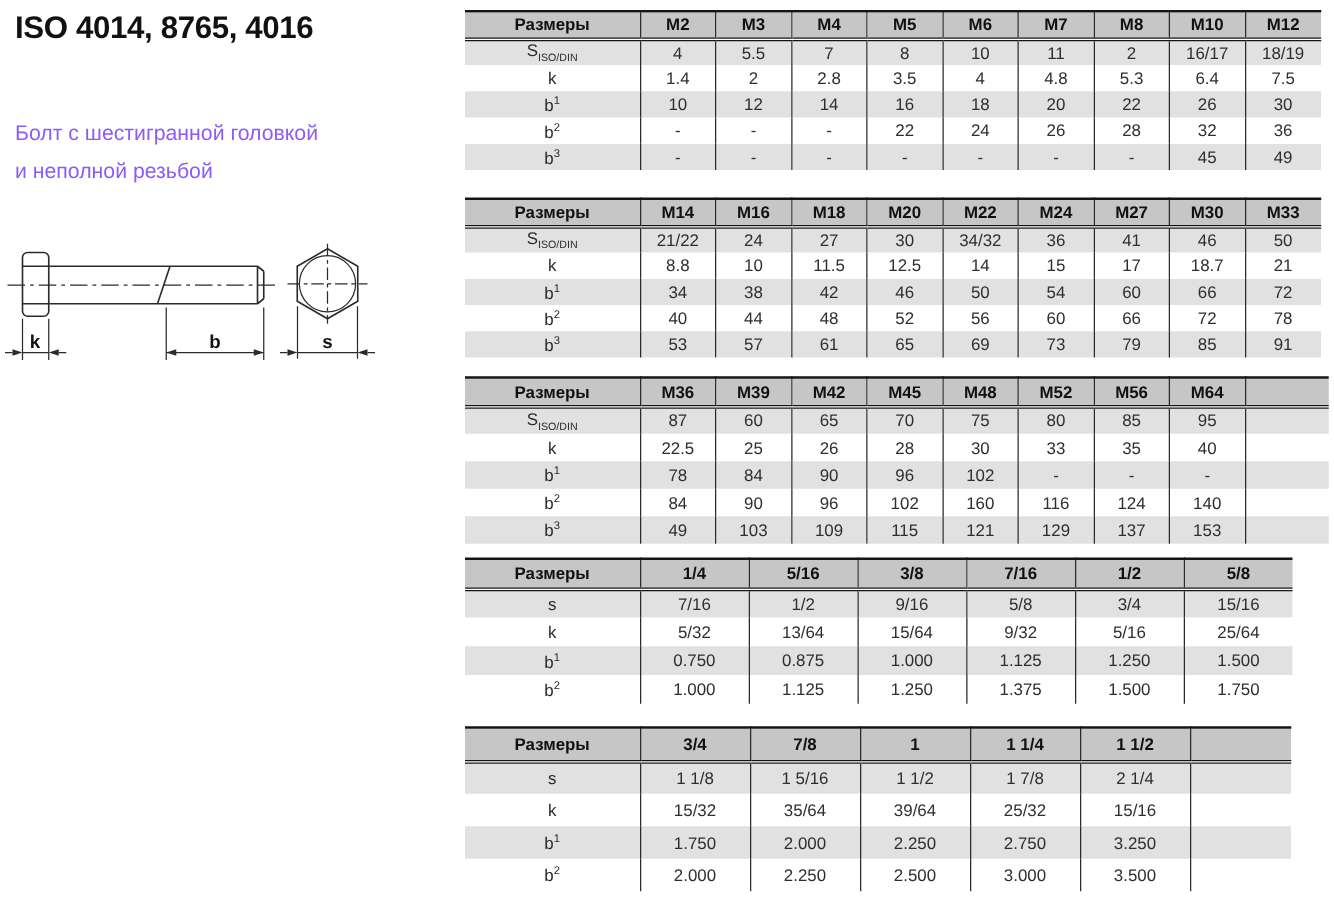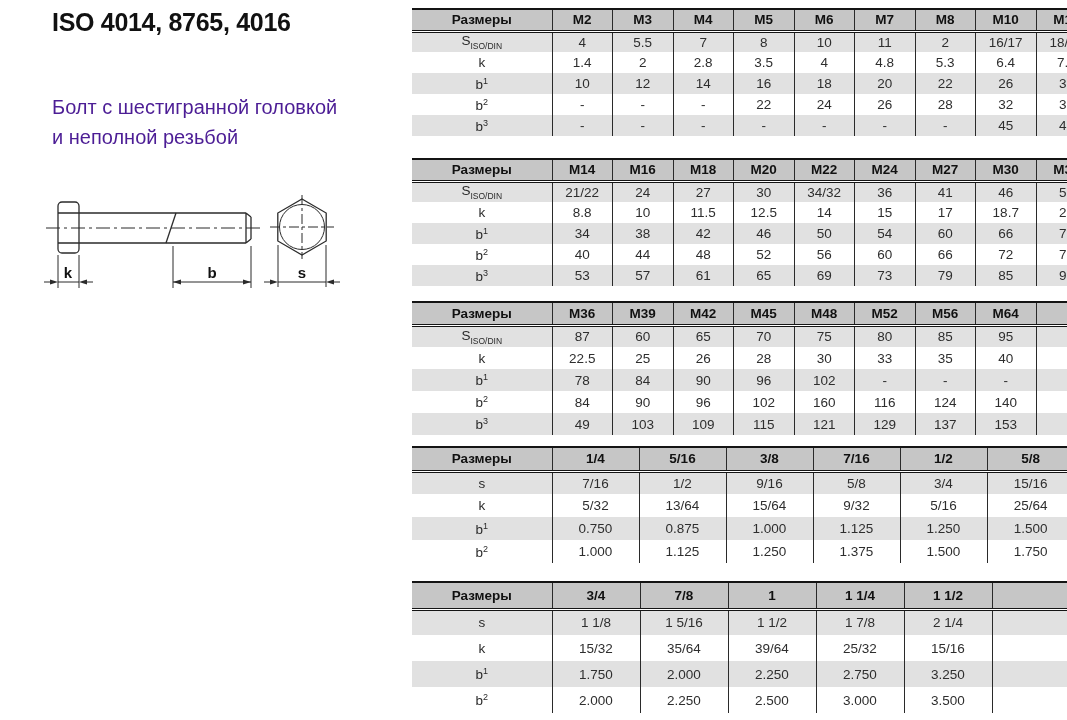--- a/index.html
+++ b/index.html
@@ -1,25 +1,25 @@
 <!DOCTYPE html>
 <html style="--header-bg: #c6c6c6; --stripe-bg: #e1e1e1;"><head>
 <meta charset="utf-8">
 <style>
   html,body{margin:0;padding:0;background:#fff;}
   body{width:1067px;height:720px;position:relative;overflow:hidden;
        font-family:"Liberation Sans",sans-serif;color:#222;}
-  .page{position:absolute;inset:0;margin-left:40px;}
+  .page{position:absolute;inset:0;}
 
   
   .left-panel{position:absolute;left:0;top:0;width:372px;height:720px;}
   .title-block{position:absolute;left:12px;top:6px;font-weight:700;
                font-size:25px;line-height:32px;color:#111;letter-spacing:-.3px;}
-  .subtitle-block{position:absolute;left:12px;top:92px;font-size:20px;
-                  line-height:30px;color:#4c1d95;}
+  .subtitle-block{position:absolute;left:12px;top:92px;font-size:17px;
+                  line-height:30px;color:#8b5cf6;}
   .drawing{position:absolute;left:0;top:190px;}
   .footnotes{position:absolute;left:18px;top:320px;font-size:15.5px;
              line-height:19px;color:#1c1c1c;}
   .footnotes sup{font-size:10px;}
 
   
   .tables-col{position:absolute;left:372px;top:0;width:695px;}
   table.dim-table{border-collapse:collapse;table-layout:fixed;
       border-top:2px solid #141414;font-size:13.5px;color:#2e2e2e;}
   .dim-table th,.dim-table td{text-align:center;vertical-align:middle;

